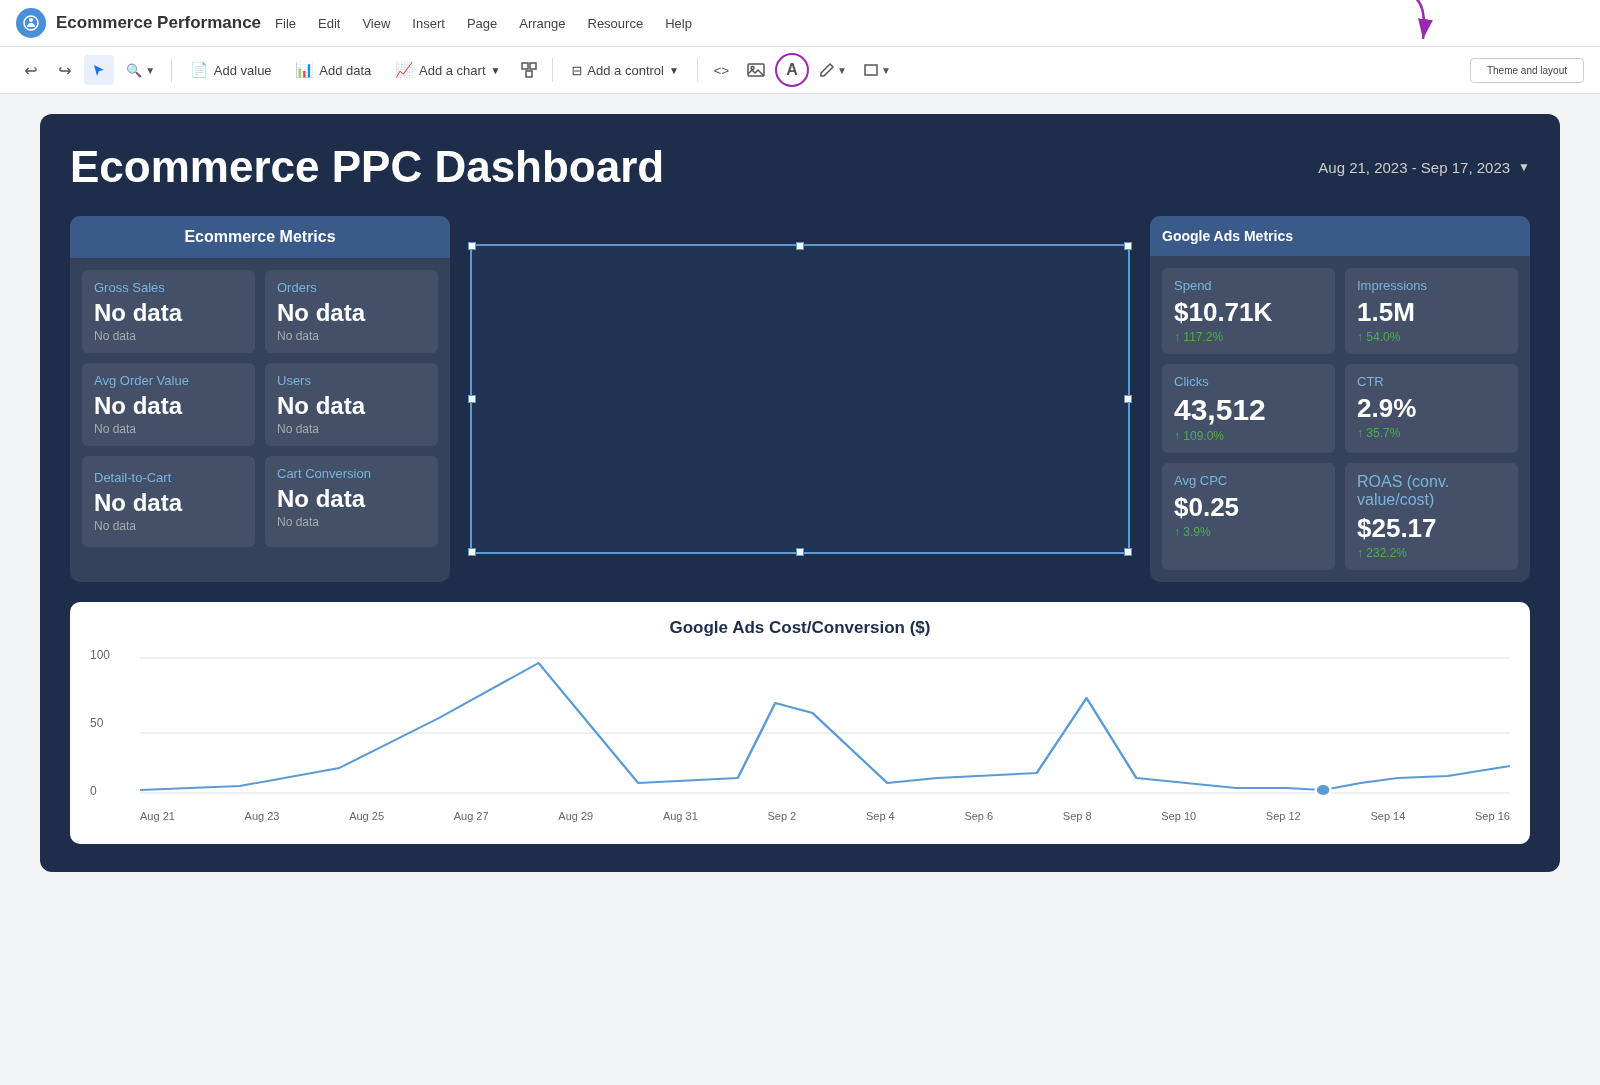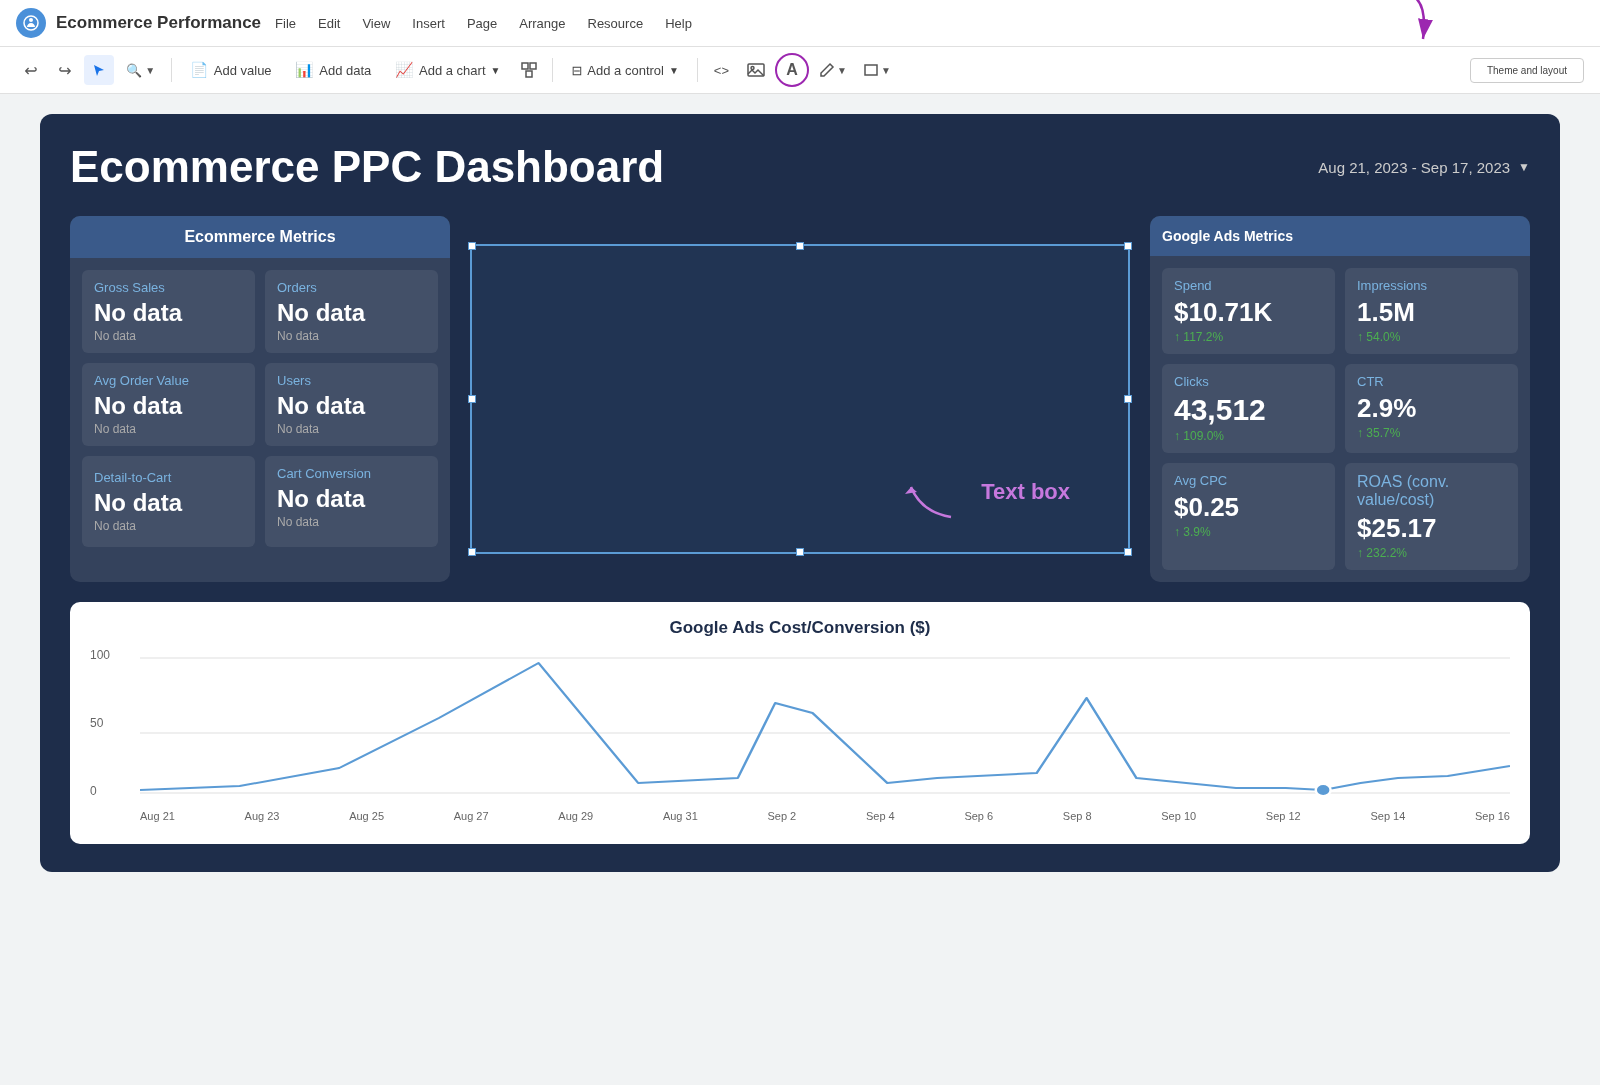--- a/index.html
+++ b/index.html
@@ -178,28 +178,20 @@
           <div style="width:8px;height:8px;background:white;border:1.5px solid #5b9bd5;position:absolute;top:-4px;left:-4px;cursor:nw-resize;"></div>
           <div style="width:8px;height:8px;background:white;border:1.5px solid #5b9bd5;position:absolute;top:-4px;left:50%;transform:translateX(-50%);cursor:n-resize;"></div>
           <div style="width:8px;height:8px;background:white;border:1.5px solid #5b9bd5;position:absolute;top:-4px;right:-4px;cursor:ne-resize;"></div>
           <div style="width:8px;height:8px;background:white;border:1.5px solid #5b9bd5;position:absolute;top:50%;left:-4px;transform:translateY(-50%);cursor:w-resize;"></div>
           <div style="width:8px;height:8px;background:white;border:1.5px solid #5b9bd5;position:absolute;top:50%;right:-4px;transform:translateY(-50%);cursor:e-resize;"></div>
           <div style="width:8px;height:8px;background:white;border:1.5px solid #5b9bd5;position:absolute;bottom:-4px;left:-4px;cursor:sw-resize;"></div>
           <div style="width:8px;height:8px;background:white;border:1.5px solid #5b9bd5;position:absolute;bottom:-4px;left:50%;transform:translateX(-50%);cursor:s-resize;"></div>
           <div style="width:8px;height:8px;background:white;border:1.5px solid #5b9bd5;position:absolute;bottom:-4px;right:-4px;cursor:se-resize;"></div>
         </div>
 
-        <div style="position:absolute;bottom:60px;right:60px;display:flex;align-items:center;gap:10px;">
-
-          <svg width="80" height="60" viewBox="0 0 80 60" style="position:relative;">
-            <path d="M60 55 Q30 50 20 25" stroke="#c678dd" stroke-width="2.5" fill="none"></path>
-            <polygon points="20,25 14,32 26,30" fill="#c678dd"></polygon>
-          </svg>
-          <span style="font-size:22px;font-weight:700;color:#c678dd;white-space:nowrap;">Text box</span>
-        </div>
       </div>
 
       <div style="background:rgba(255,255,255,0.1);border-radius:10px;overflow:hidden;">
         <div style="background:#3a5a8a;padding:12px 12px;text-align:left;font-size:14px;font-weight:700;color:white;">Google Ads Metrics</div>
         <div style="display:grid;grid-template-columns:1fr 1fr;gap:10px;padding:12px;">
 
           <div style="background:rgba(255,255,255,0.08);border-radius:6px;padding:10px 12px;">
             <div style="font-size:13px;color:#7ab3e0;margin-bottom:4px;">Spend</div>
             <div style="font-size:26px;font-weight:700;color:white;">$10.71K</div>
             <div style="font-size:12px;color:#4caf50;margin-top:2px;">↑ <span>117.2%</span></div>

